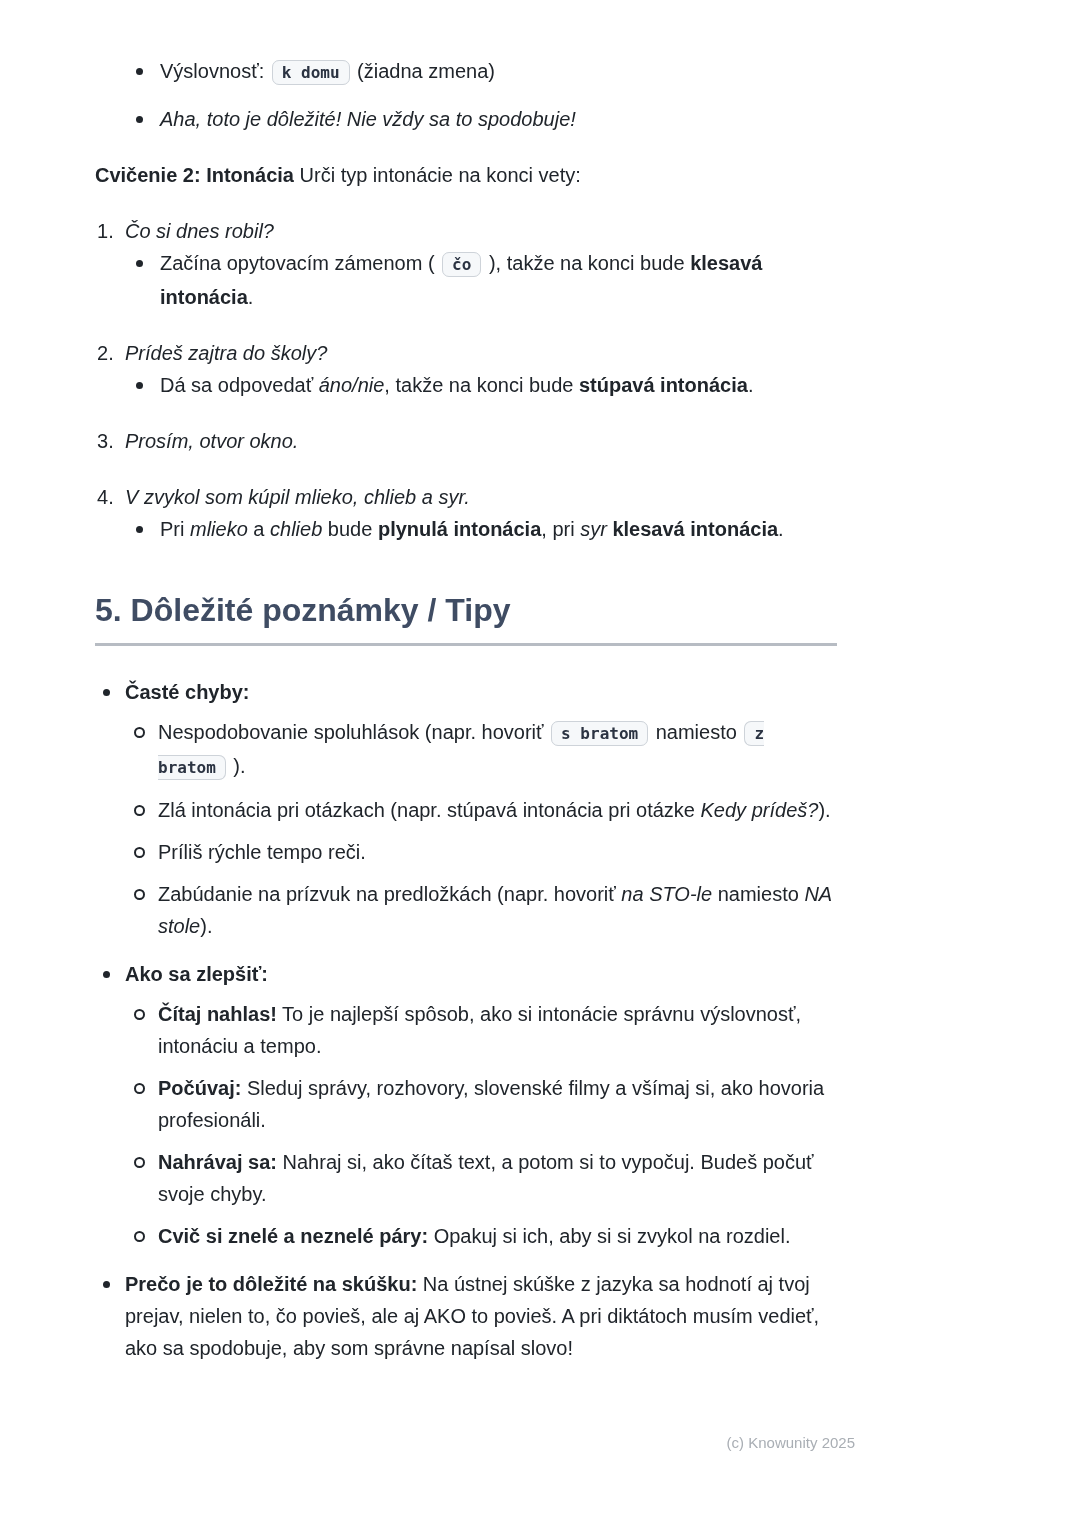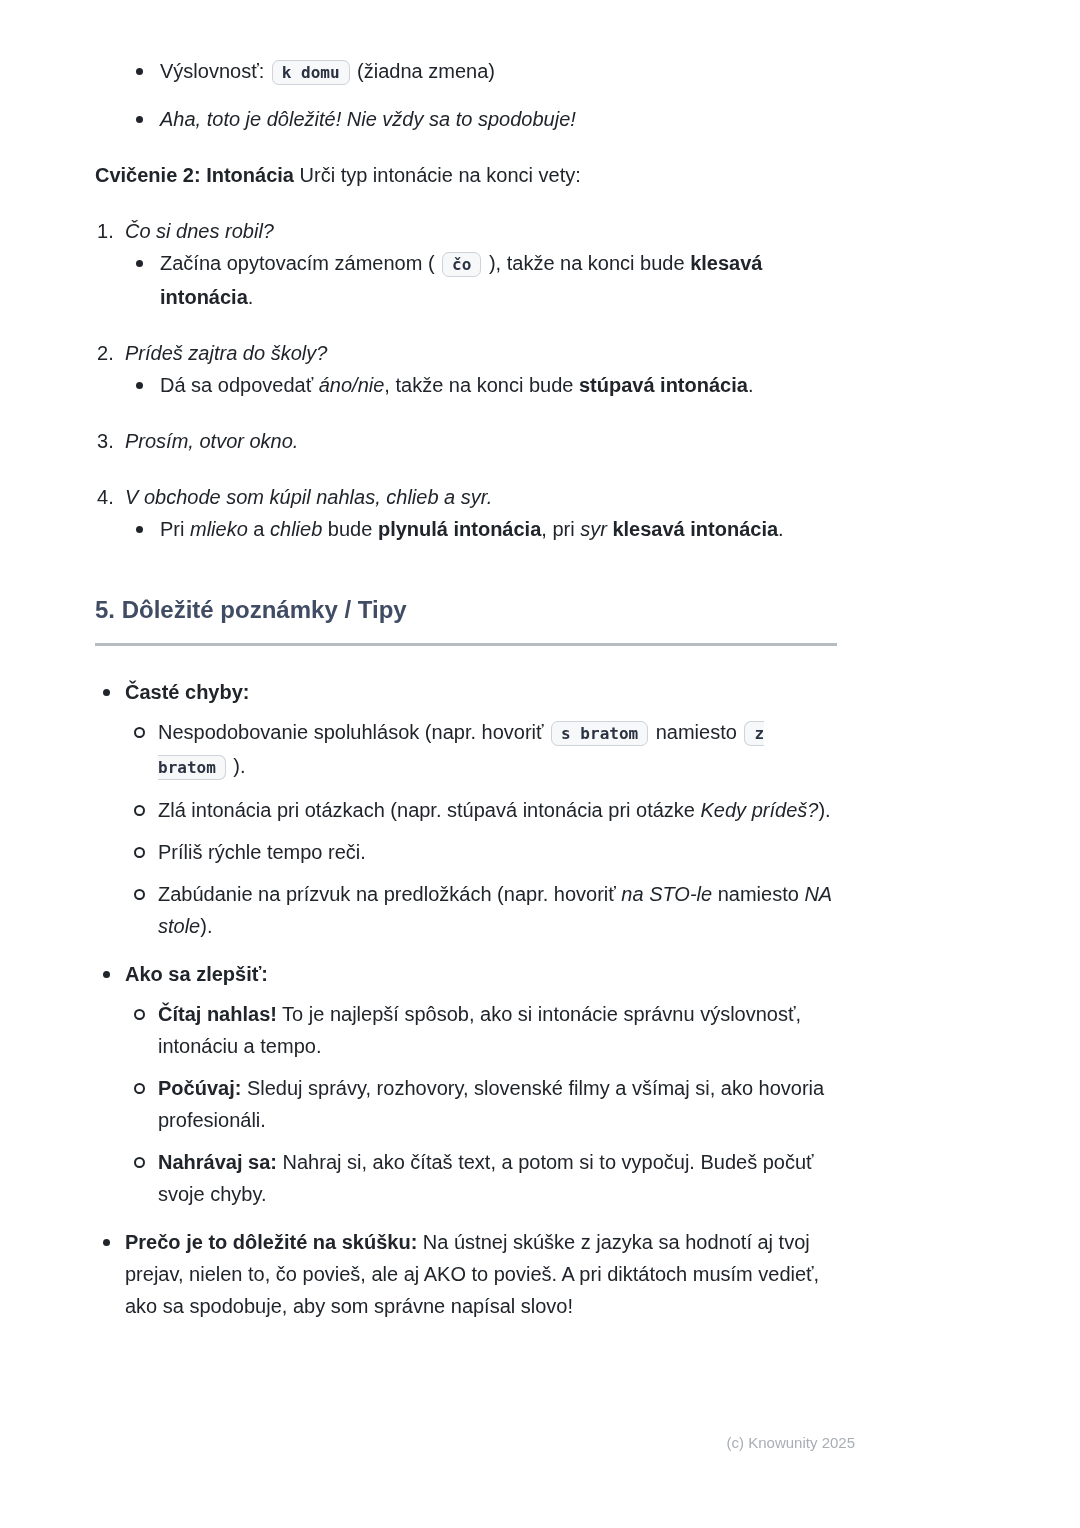--- a/index.html
+++ b/index.html
@@ -30,21 +30,21 @@
   ol.ex-list>li:first-child{margin-top:0;}
   ol.ex-list>li::before{content:counter(ex) ".";position:absolute;left:2px;top:0;}
   ul.answer{list-style:none;margin:0;padding:0 0 0 35px;}
   ul.answer>li{position:relative;}
   ul.answer>li::before{
     content:"";position:absolute;left:-24px;top:13px;
     width:7px;height:7px;border-radius:50%;background:#20252b;
   }
   
   h2.sec{
-    margin:44px 0 0 0;font-size:24px;line-height:42px;font-weight:700;
+    margin:44px 0 0 0;font-size:32px;line-height:42px;font-weight:700;
     color:#3f4c63;padding-bottom:12px;border-bottom:3px solid #b7bcc3;
   }
   ul.tips{list-style:none;margin:30px 0 0 0;padding:0 0 0 30px;}
   ul.tips>li{position:relative;margin-top:16px;}
   ul.tips>li:first-child{margin-top:0;}
   ul.tips>li::before{
     content:"";position:absolute;left:-22px;top:13px;
     width:7px;height:7px;border-radius:50%;background:#20252b;
   }
   ul.sub{list-style:none;margin:8px 0 0 0;padding:0 0 0 33px;}
@@ -109,21 +109,21 @@
         <ul class="answer">
           <li>
             <span>Dá sa odpovedať </span><span class="si">áno/nie</span><span>, takže na konci bude </span><span class="sb">stúpavá intonácia</span><span>.</span>
           </li>
         </ul>
       </li>
       <li>
         <span class="si">Prosím, otvor okno.</span>
       </li>
       <li>
-        <span class="si">V obchode som kúpil nahlas, chlieb a syr.</span>
+        <span class="si">V zvykol som kúpil mlieko, chlieb a syr.</span>
         <ul class="answer">
           <li>
             <span>Pri </span><span class="si">mlieko</span><span> a </span><span class="si">chlieb</span><span> bude </span><span class="sb">plynulá intonácia</span><span>, pri </span><span class="si">syr</span><span> </span><span class="sb">klesavá intonácia</span><span>.</span>
           </li>
         </ul>
       </li>
     </ol>
 
     <h2 class="sec">5. Dôležité poznámky / Tipy</h2>
 
@@ -151,20 +151,23 @@
         <ul class="sub">
           <li>
             <span class="sb">Čítaj nahlas!</span><span> To je najlepší spôsob, ako si intonácie správnu výslovnosť, intonáciu a tempo.</span>
           </li>
           <li>
             <span class="sb">Počúvaj:</span><span> Sleduj správy, rozhovory, slovenské filmy a všímaj si, ako hovoria profesionáli.</span>
           </li>
           <li>
             <span class="sb">Nahrávaj sa:</span><span> Nahraj si, ako čítaš text, a potom si to vypočuj. Budeš počuť svoje chyby.</span>
           </li>
+          <li>
+            <span class="sb">Cvič si znelé a neznelé páry:</span><span> Opakuj si ich, aby si si zvykol na rozdiel.</span>
+          </li>
         </ul>
       </li>
 
       <li>
         <span class="sb">Prečo je to dôležité na skúšku:</span><span> Na ústnej skúške z jazyka sa hodnotí aj tvoj prejav, nielen to, čo povieš, ale aj AKO to povieš. A pri diktátoch musím vedieť, ako sa spodobuje, aby som správne napísal slovo!</span>
       </li>
     </ul>
 
   </div>
 

